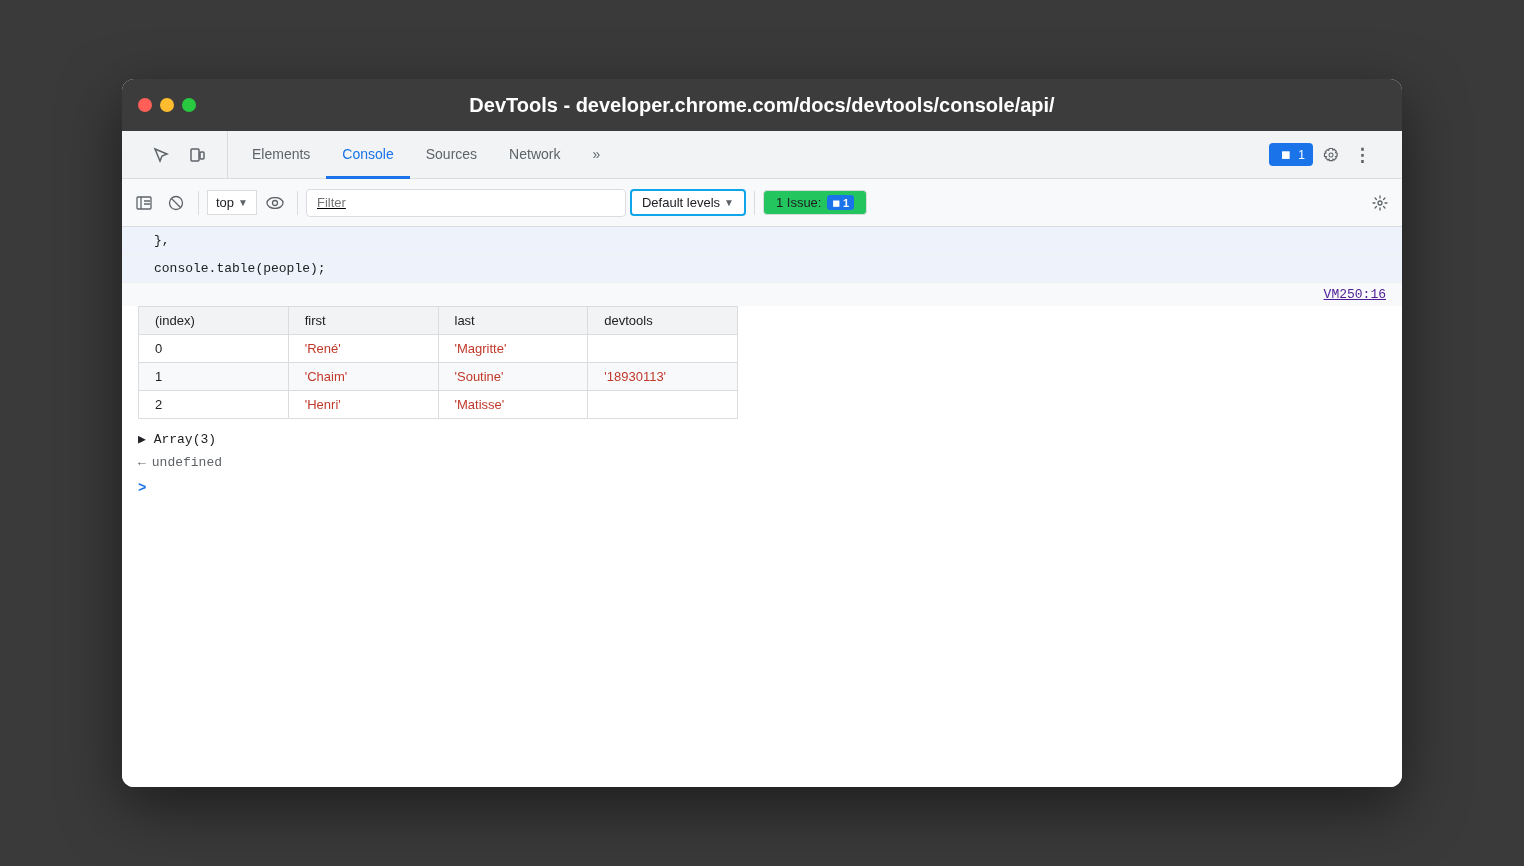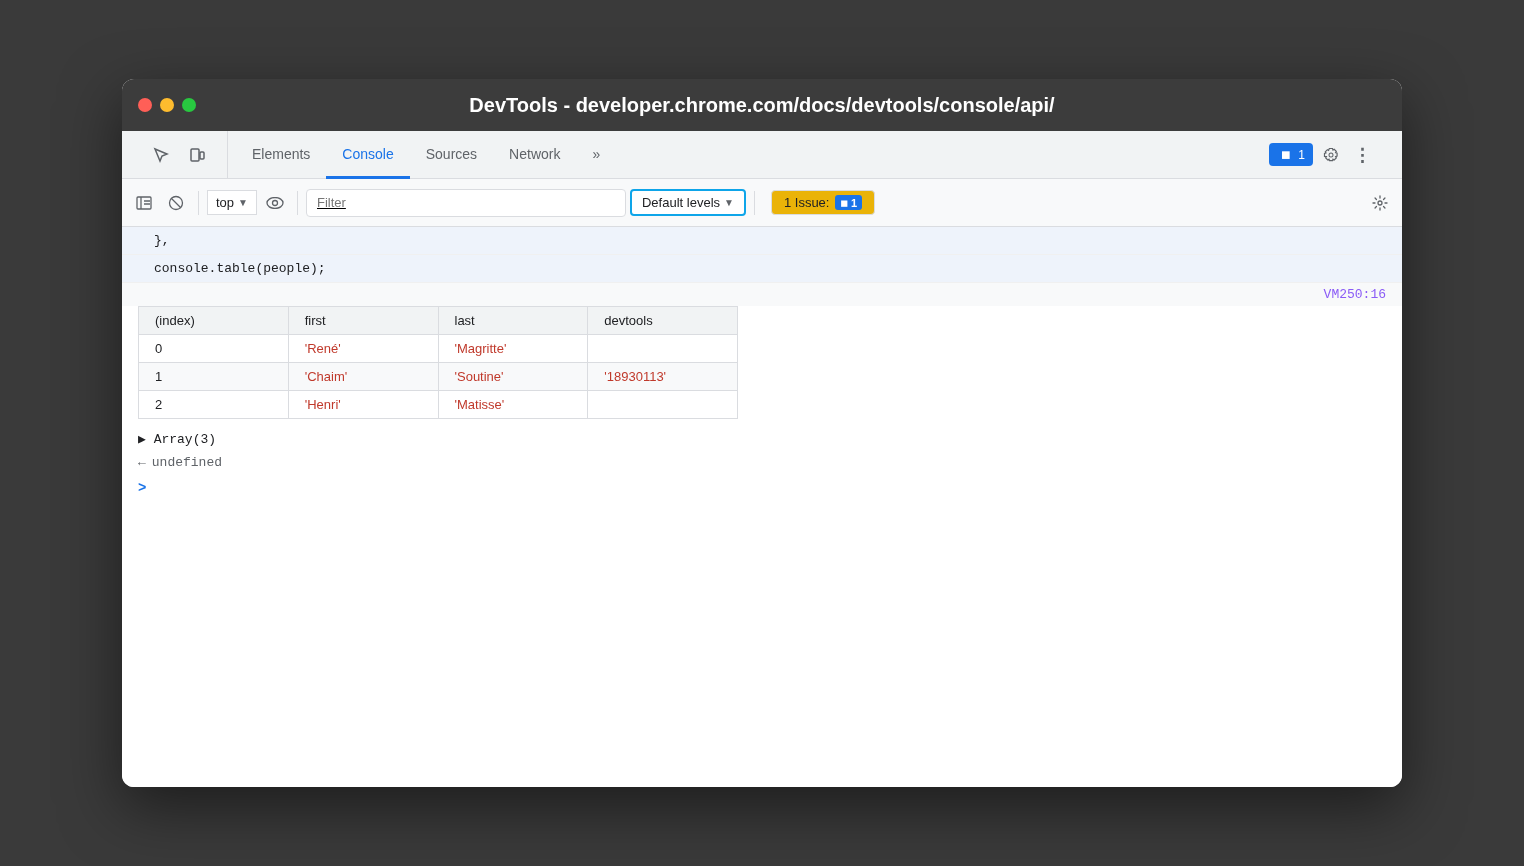--- a/index.html
+++ b/index.html
@@ -168,23 +168,22 @@
       color: #202124;
     }
     .issue-btn {
       display: flex;
       gap: 6px;
       padding: 4px 12px;
       border: 1px solid #dadce0;
       border-radius: 4px;
       font-size: 13px;
       cursor: pointer;
-      background: #eab308;
-      color: #202124;
-      margin-left: 8px;
+      background: #22c55e;
+      color: #202124;
     }
     .issue-badge {
       background: #1a73e8;
       color: white;
       border-radius: 3px;
       padding: 1px 5px;
       font-size: 11px;
       font-weight: 600;
       display: flex;
       align-items: center;
@@ -205,21 +204,22 @@
       align-items: flex-start;
     }
     .console-line.code-line {
       background: #eef3fb;
       padding: 6px 16px 6px 32px;
     }
     .console-text {
       color: #202124;
     }
     .console-link {
-      color: #8b5cf6;
+      color: #4c1d95;
+      text-decoration: underline;
       cursor: pointer;
       float: right;
       margin-left: auto;
     }
     .vm-line {
       display: flex;
       justify-content: flex-end;
       padding: 4px 16px;
       background: #f8f9fa;
     }

